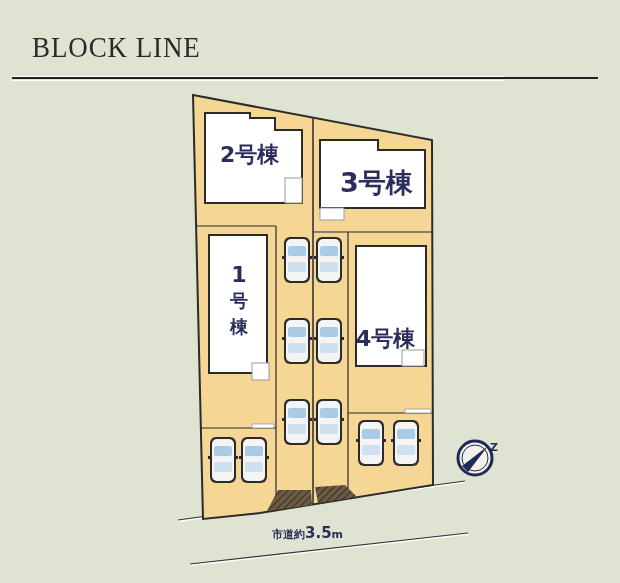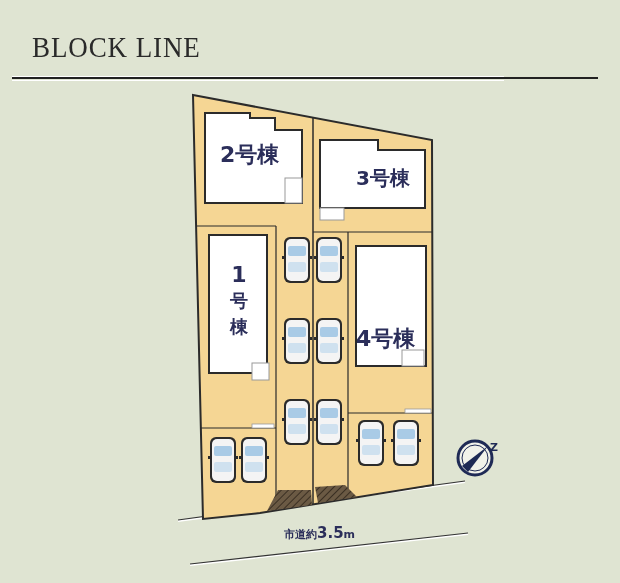--- a/index.html
+++ b/index.html
@@ -17,21 +17,21 @@
   }
   .rule1 { position:absolute; left:12px; top:76px; width:492px; height:0; border-top:1px solid #fff; }
   .rule3 { position:absolute; left:12px; top:80px; width:492px; height:0; border-top:1px solid #fff; }
   .rule-ext { position:absolute; left:12px; top:77px; width:586px; height:2px; background:#222; }
   svg.plan { position:absolute; left:0; top:0; }
   .label {
     position:absolute; color:#2b2e5a; font-weight:bold;
     font-family:"DejaVu Sans", sans-serif;
     text-align:center;
   }
-  .road-label { position:absolute; left:284px; top:524px; font-size:11px; font-weight:bold; color:#2b2e5a; font-family:"DejaVu Sans", sans-serif; }
+  .road-label { position:absolute; left:272px; top:524px; font-size:11px; font-weight:bold; color:#2b2e5a; font-family:"DejaVu Sans", sans-serif; }
   .road-label .num { font-size:15px; }
 </style>
 </head>
 <body>
 
 <div class="title">BLOCK LINE</div>
 <div class="rule1"></div>
 <div class="rule-ext"></div>
 <div class="rule3"></div>
 
@@ -99,21 +99,21 @@
 
   <g>
     <circle cx="475" cy="458" r="17" fill="#f2f2ea" stroke="#1f2a55" stroke-width="3"></circle>
     <circle cx="475" cy="458" r="13" fill="none" stroke="#1f2a55" stroke-width="1"></circle>
     <polygon points="462,466 488,446 468,472" fill="#1f2a55"></polygon>
     <text x="490" y="451" font-family="DejaVu Sans, sans-serif" font-size="11" font-weight="bold" fill="#1f2a55">Z</text>
   </g>
 </svg>
 
 <div class="label" style="left:220px; top:140px; font-size:22px;">2号棟</div>
-<div class="label" style="left:356px; top:165px; font-size:20px;">3号棟</div>
+<div class="label" style="left:340px; top:165px; font-size:27px;">3号棟</div>
 <div class="label" style="left:356px; top:288px; font-size:22px;margin-top:36px;">4号棟</div>
 <div class="label" style="left:228px; top:262px; font-size:22px; line-height:26px; width:22px; text-align:center;">
   <div>1</div>
   <div style="font-size:18px;">号</div>
   <div style="font-size:18px;">棟</div>
 </div>
 
 <div class="road-label">
   <span>市道約</span><span class="num">3.5</span><span>m</span>
 </div>

